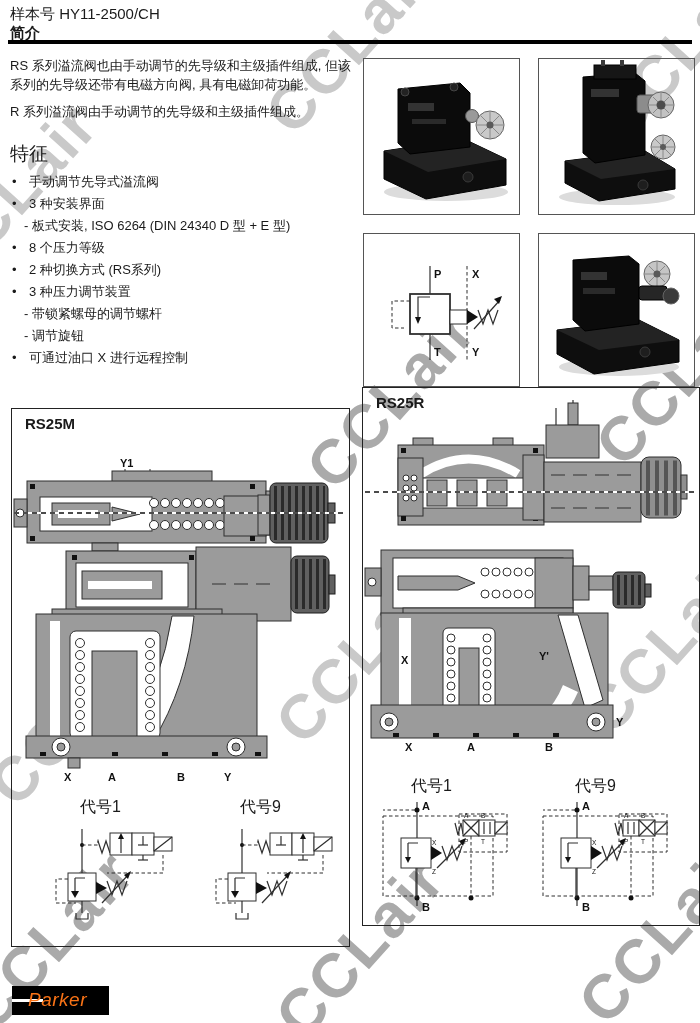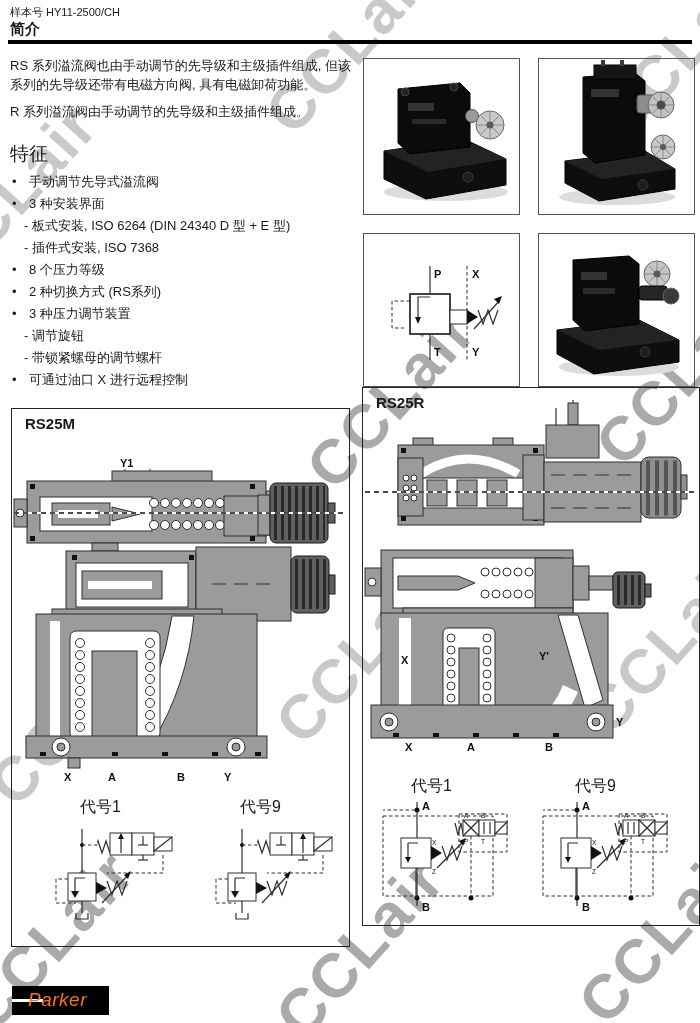--- a/index.html
+++ b/index.html
@@ -7,21 +7,21 @@
         font-family:"Liberation Sans",sans-serif;color:#1a1a1a;}
   .layer{position:absolute;z-index:1;}
   
   .wm{position:absolute;z-index:0;font-weight:bold;font-size:62px;letter-spacing:2px;
       transform:rotate(-48deg);white-space:nowrap;user-select:none;font-family:"Liberation Sans",sans-serif;}
   .wm-a{color:#aaaaaa;}
   .wm-b{color:#c9c9c9;}
   
   .hdr-left{left:10px;top:5px;}
   .hdr-right{left:368px;top:5px;}
-  .cat{font-size:11px;}
+  .cat{font-size:15px;}
   .big{font-size:15px;font-weight:bold;line-height:17px;}
   .rule{left:8px;top:40px;width:684px;height:3.5px;background:#000;}
   
   .intro{left:10px;top:56px;width:350px;font-size:13px;line-height:19px;}
   .intro p{margin:0 0 8px 0;}
   .feat-title{margin:23px 0 9px 0;font-size:19px;}
   .feat{display:flex;margin:0 0 3px 0;}
   .feat .dot{width:17px;text-align:left;padding-left:2px;}
   .sub{padding-left:14px;margin:0 0 3px 0;}
   
@@ -80,35 +80,34 @@
 
     <div class="feat">
       <span class="dot">•</span>
       <span>手动调节先导式溢流阀</span>
     </div>
     <div class="feat">
       <span class="dot">•</span>
       <span>3 种安装界面</span>
     </div>
     <div class="sub">- 板式安装, ISO 6264 (DIN 24340  D 型 + E 型)</div>
-    <div class="sub">- 插件式安装, ISO 7368</div>
     <div class="feat">
       <span class="dot">•</span>
       <span>8 个压力等级</span>
     </div>
     <div class="feat">
       <span class="dot">•</span>
       <span>2 种切换方式 (RS系列)</span>
     </div>
     <div class="feat">
       <span class="dot">•</span>
       <span>3 种压力调节装置</span>
     </div>
+    <div class="sub">- 带锁紧螺母的调节螺杆</div>
     <div class="sub">- 调节旋钮</div>
-    <div class="sub">- 带锁紧螺母的调节螺杆</div>
     <div class="feat">
       <span class="dot">•</span>
       <span>可通过油口 X 进行远程控制</span>
     </div>
   </div>
 
   <div class="pbox" style="left:363px;top:58px;width:155px;height:155px;">
     <svg viewBox="0 0 155 155" width="155" height="155">
       <ellipse cx="82" cy="133" rx="62" ry="9" fill="#dcdcdc"></ellipse>
       <polygon points="20,92 100,80 142,100 142,126 62,140 20,120" fill="#0e0e0e" stroke="#000"></polygon>

